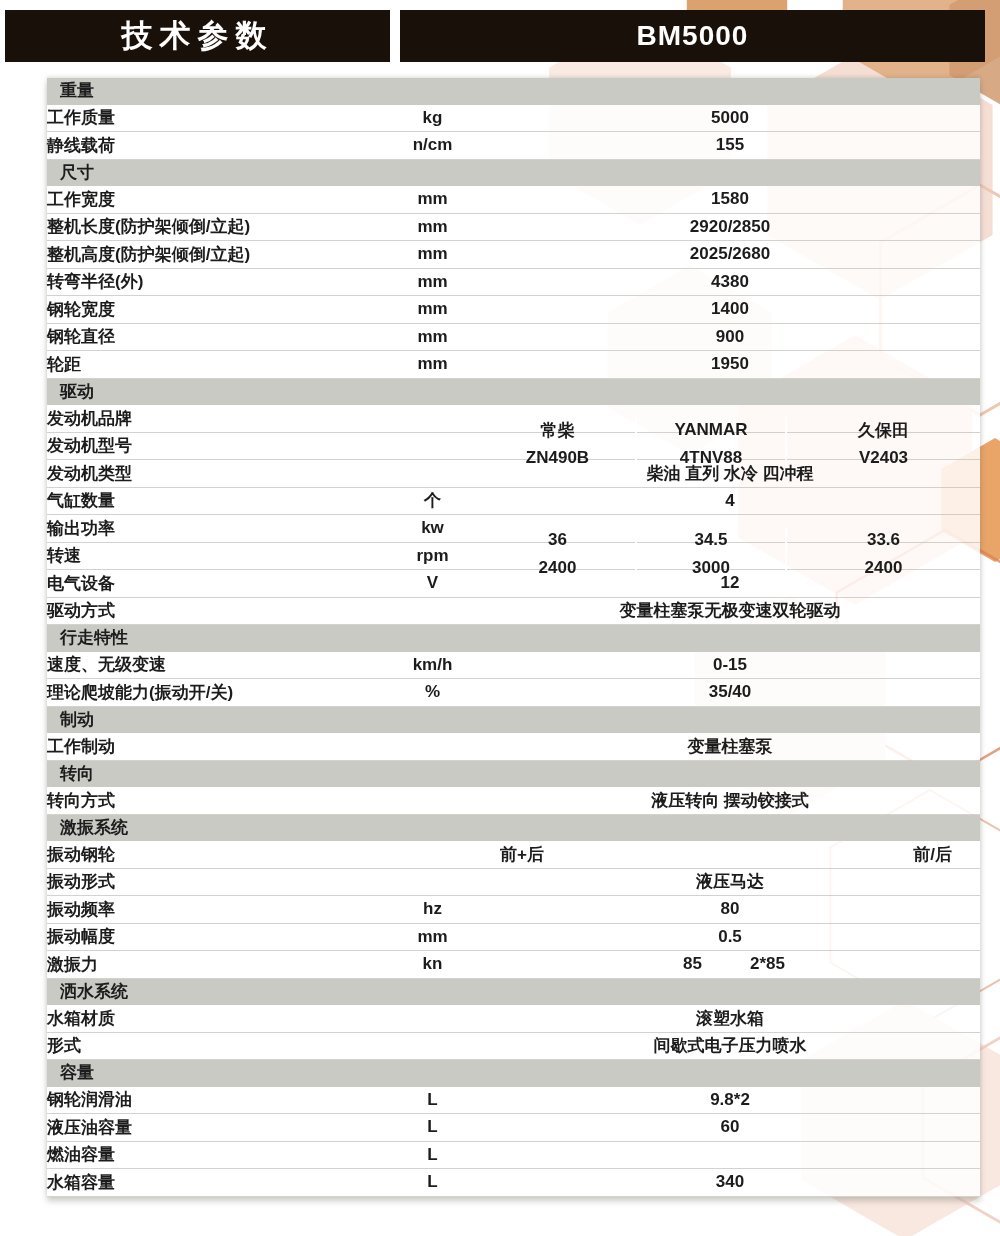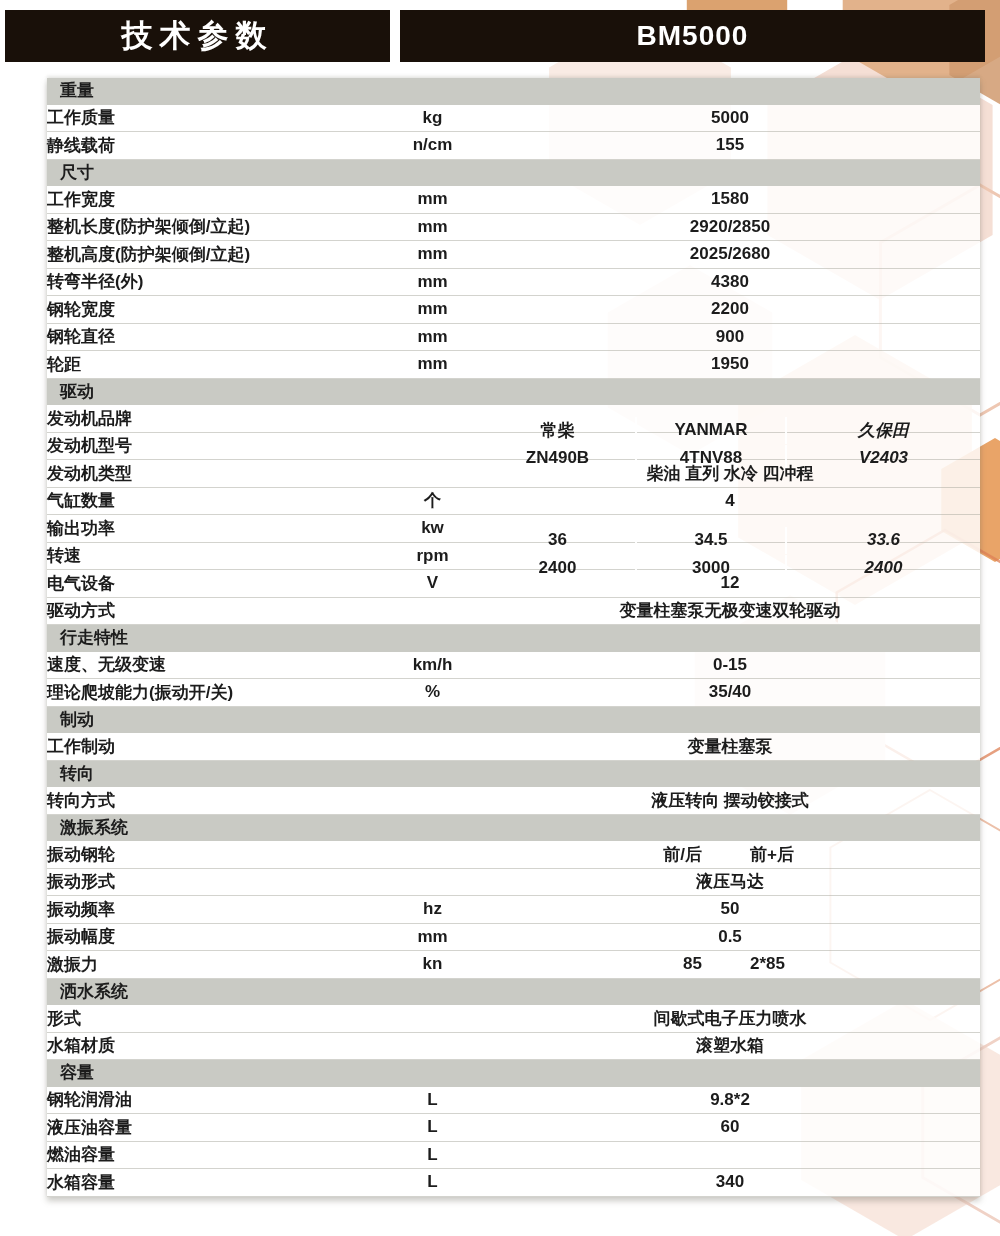--- a/index.html
+++ b/index.html
@@ -34,21 +34,21 @@
   .cell{display:flex;align-items:center;box-sizing:border-box;}
   .c-name{width:338px;}
   .c-unit{width:95px;justify-content:center;
     border-left:3px solid rgba(255,255,255,.95);
     border-right:3px solid rgba(255,255,255,.95);}
   .c-value{flex:1;}
   .v-span{justify-content:center;}
   .v-triple .sub{display:flex;align-items:center;justify-content:center;box-sizing:border-box;height:100%;margin-top:24px;}
   .v-triple .s0{width:155px;}
   .v-triple .s1{width:150px;border-left:2px solid rgba(255,255,255,.95);}
-  .v-triple .s2{flex:1;border-left:2px solid rgba(255,255,255,.95);font-style:italic;}
+  .v-triple .s2{flex:1;border-left:2px solid rgba(255,255,255,.95);}
   .v-pair .sub{display:flex;align-items:center;box-sizing:border-box;height:100%;}
   .v-pair .sub-l{width:250px;justify-content:flex-end;padding-right:26px;
     border-right:2px solid rgba(255,255,255,.95);}
   .v-pair .sub-r{flex:1;justify-content:flex-start;padding-left:20px;}
   .v-gap{justify-content:center;}
 </style>
 </head>
 <body style="--title-bar-bg: #191009; --section-bg: #c9cac4;">
 
 <svg class="bg-hex" width="1000" height="1236" viewBox="0 0 1000 1236" aria-hidden="true">
@@ -104,21 +104,21 @@
       <div class="cell c-value v-span">2025/2680</div>
     </div>
     <div class="row">
       <div class="cell c-name">转弯半径(外)</div>
       <div class="cell c-unit">mm</div>
       <div class="cell c-value v-span">4380</div>
     </div>
     <div class="row">
       <div class="cell c-name">钢轮宽度</div>
       <div class="cell c-unit">mm</div>
-      <div class="cell c-value v-span">2200</div>
+      <div class="cell c-value v-span">1400</div>
     </div>
     <div class="row">
       <div class="cell c-name">钢轮直径</div>
       <div class="cell c-unit">mm</div>
       <div class="cell c-value v-span">900</div>
     </div>
     <div class="row">
       <div class="cell c-name">轮距</div>
       <div class="cell c-unit">mm</div>
       <div class="cell c-value v-span">1950</div>
@@ -204,58 +204,58 @@
     <div class="row">
       <div class="cell c-name">转向方式</div>
       <div class="cell c-unit"></div>
       <div class="cell c-value v-span">液压转向 摆动铰接式</div>
     </div>
     <div class="section-row">激振系统</div>
     <div class="row">
       <div class="cell c-name">振动钢轮</div>
       <div class="cell c-unit"></div>
       <div class="cell c-value v-pair">
+        <div class="sub sub-r">前+后</div>
         <div class="sub sub-l">前/后</div>
-        <div class="sub sub-r">前+后</div>
       </div>
     </div>
     <div class="row">
       <div class="cell c-name">振动形式</div>
       <div class="cell c-unit"></div>
       <div class="cell c-value v-span">液压马达</div>
     </div>
     <div class="row">
       <div class="cell c-name">振动频率</div>
       <div class="cell c-unit">hz</div>
-      <div class="cell c-value v-span">50</div>
+      <div class="cell c-value v-span">80</div>
     </div>
     <div class="row">
       <div class="cell c-name">振动幅度</div>
       <div class="cell c-unit">mm</div>
       <div class="cell c-value v-span">0.5</div>
     </div>
     <div class="row">
       <div class="cell c-name">激振力</div>
       <div class="cell c-unit">kn</div>
       <div class="cell c-value v-pair">
         <div class="sub sub-l">85</div>
         <div class="sub sub-r">2*85</div>
       </div>
     </div>
     <div class="section-row">洒水系统</div>
     <div class="row">
+      <div class="cell c-name">水箱材质</div>
+      <div class="cell c-unit"></div>
+      <div class="cell c-value v-span">滚塑水箱</div>
+    </div>
+    <div class="row">
       <div class="cell c-name">形式</div>
       <div class="cell c-unit"></div>
       <div class="cell c-value v-span">间歇式电子压力喷水</div>
     </div>
-    <div class="row">
-      <div class="cell c-name">水箱材质</div>
-      <div class="cell c-unit"></div>
-      <div class="cell c-value v-span">滚塑水箱</div>
-    </div>
     <div class="section-row">容量</div>
     <div class="row">
       <div class="cell c-name">钢轮润滑油</div>
       <div class="cell c-unit">L</div>
       <div class="cell c-value v-span">9.8*2</div>
     </div>
     <div class="row">
       <div class="cell c-name">液压油容量</div>
       <div class="cell c-unit">L</div>
       <div class="cell c-value v-span">60</div>

